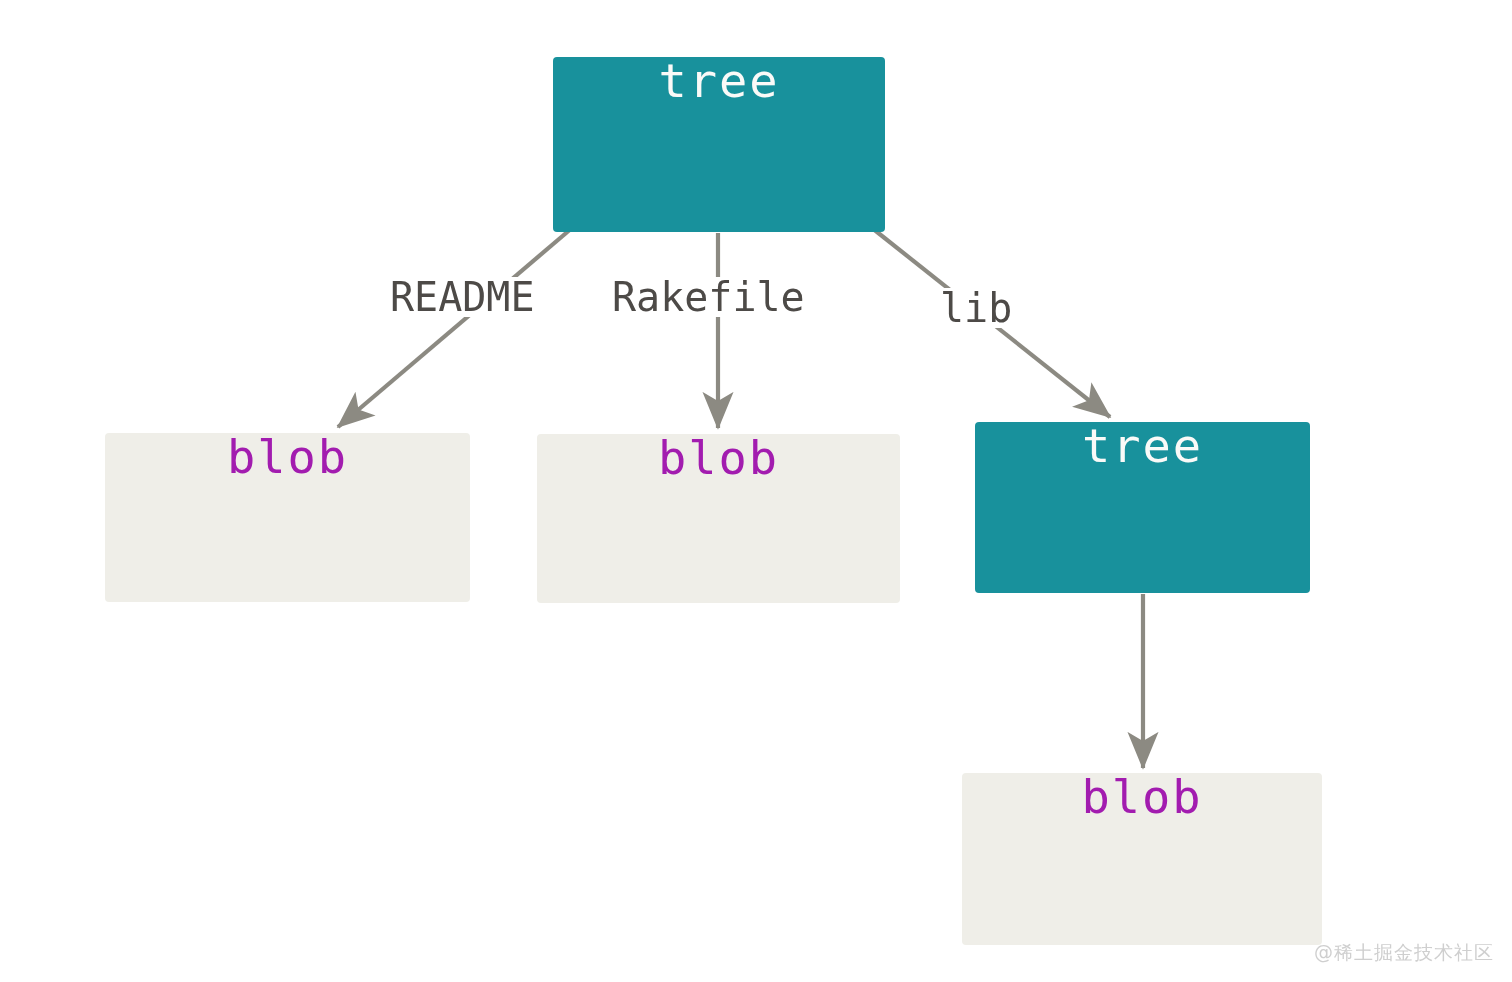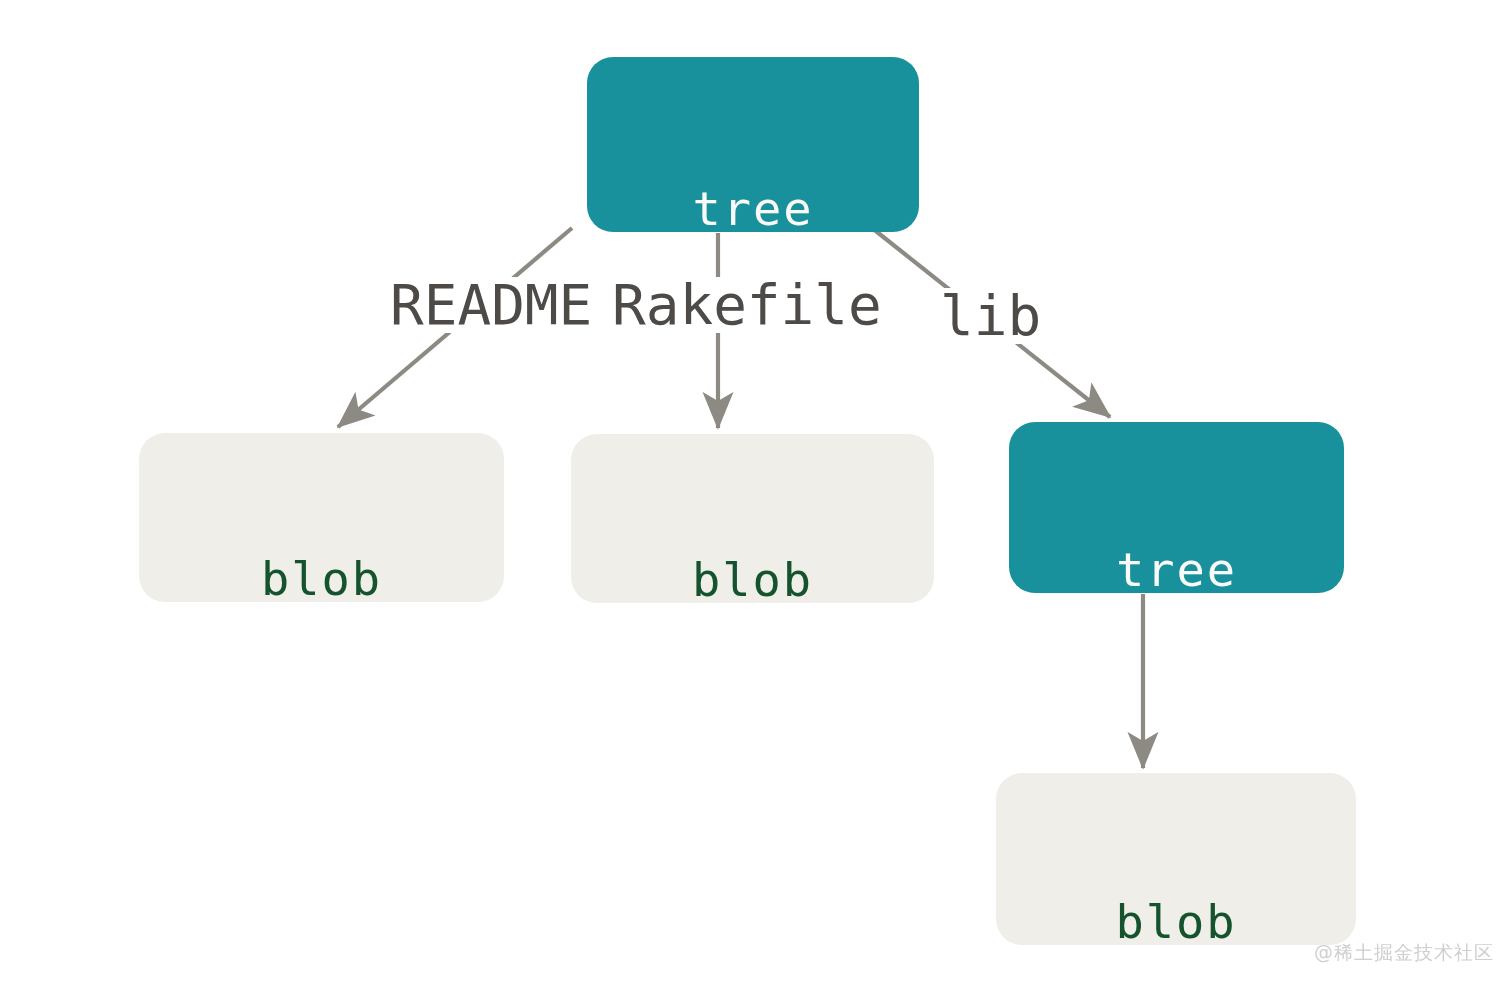--- a/index.html
+++ b/index.html
@@ -23,51 +23,50 @@
   #edge-layer {
     position: absolute;
     left: 0;
     top: 0;
     width: 1512px;
     height: 982px;
   }
   .node {
     position: absolute;
     box-sizing: border-box;
-    border-radius: 26px;
+    border-radius: 4px;
     display: flex;
-    align-items: flex-end;
+    align-items: flex-start;
     justify-content: center;
     user-select: none;
-    margin-left: 34px;
   }
   .node-tree {
     background: #18919C;
     color: #FAFAF8;
   }
   .node-blob {
     background: #EFEEE8;
     color: #4A4A4A;
   }
   .node-label {
     font-family: "DejaVu Sans Mono", "Liberation Mono", monospace;
     font-size: 47px;
     letter-spacing: 2px;
     line-height: 1;
   }
   .node-tree .node-label {
     color: #FAFAF8;
   }
   .node-blob .node-label {
-    color: #14532d;
+    color: #a21caf;
   }
   .edge-label {
     position: absolute;
     font-family: "DejaVu Sans Mono", "Liberation Mono", monospace;
-    font-size: 56px;
+    font-size: 40px;
     color: #4D4A47;
     letter-spacing: 0px;
     line-height: 1;
     white-space: nowrap;
     background: #ffffff;
     padding: 0 4px;
     user-select: none;
   }
   #watermark {
     position: absolute;

